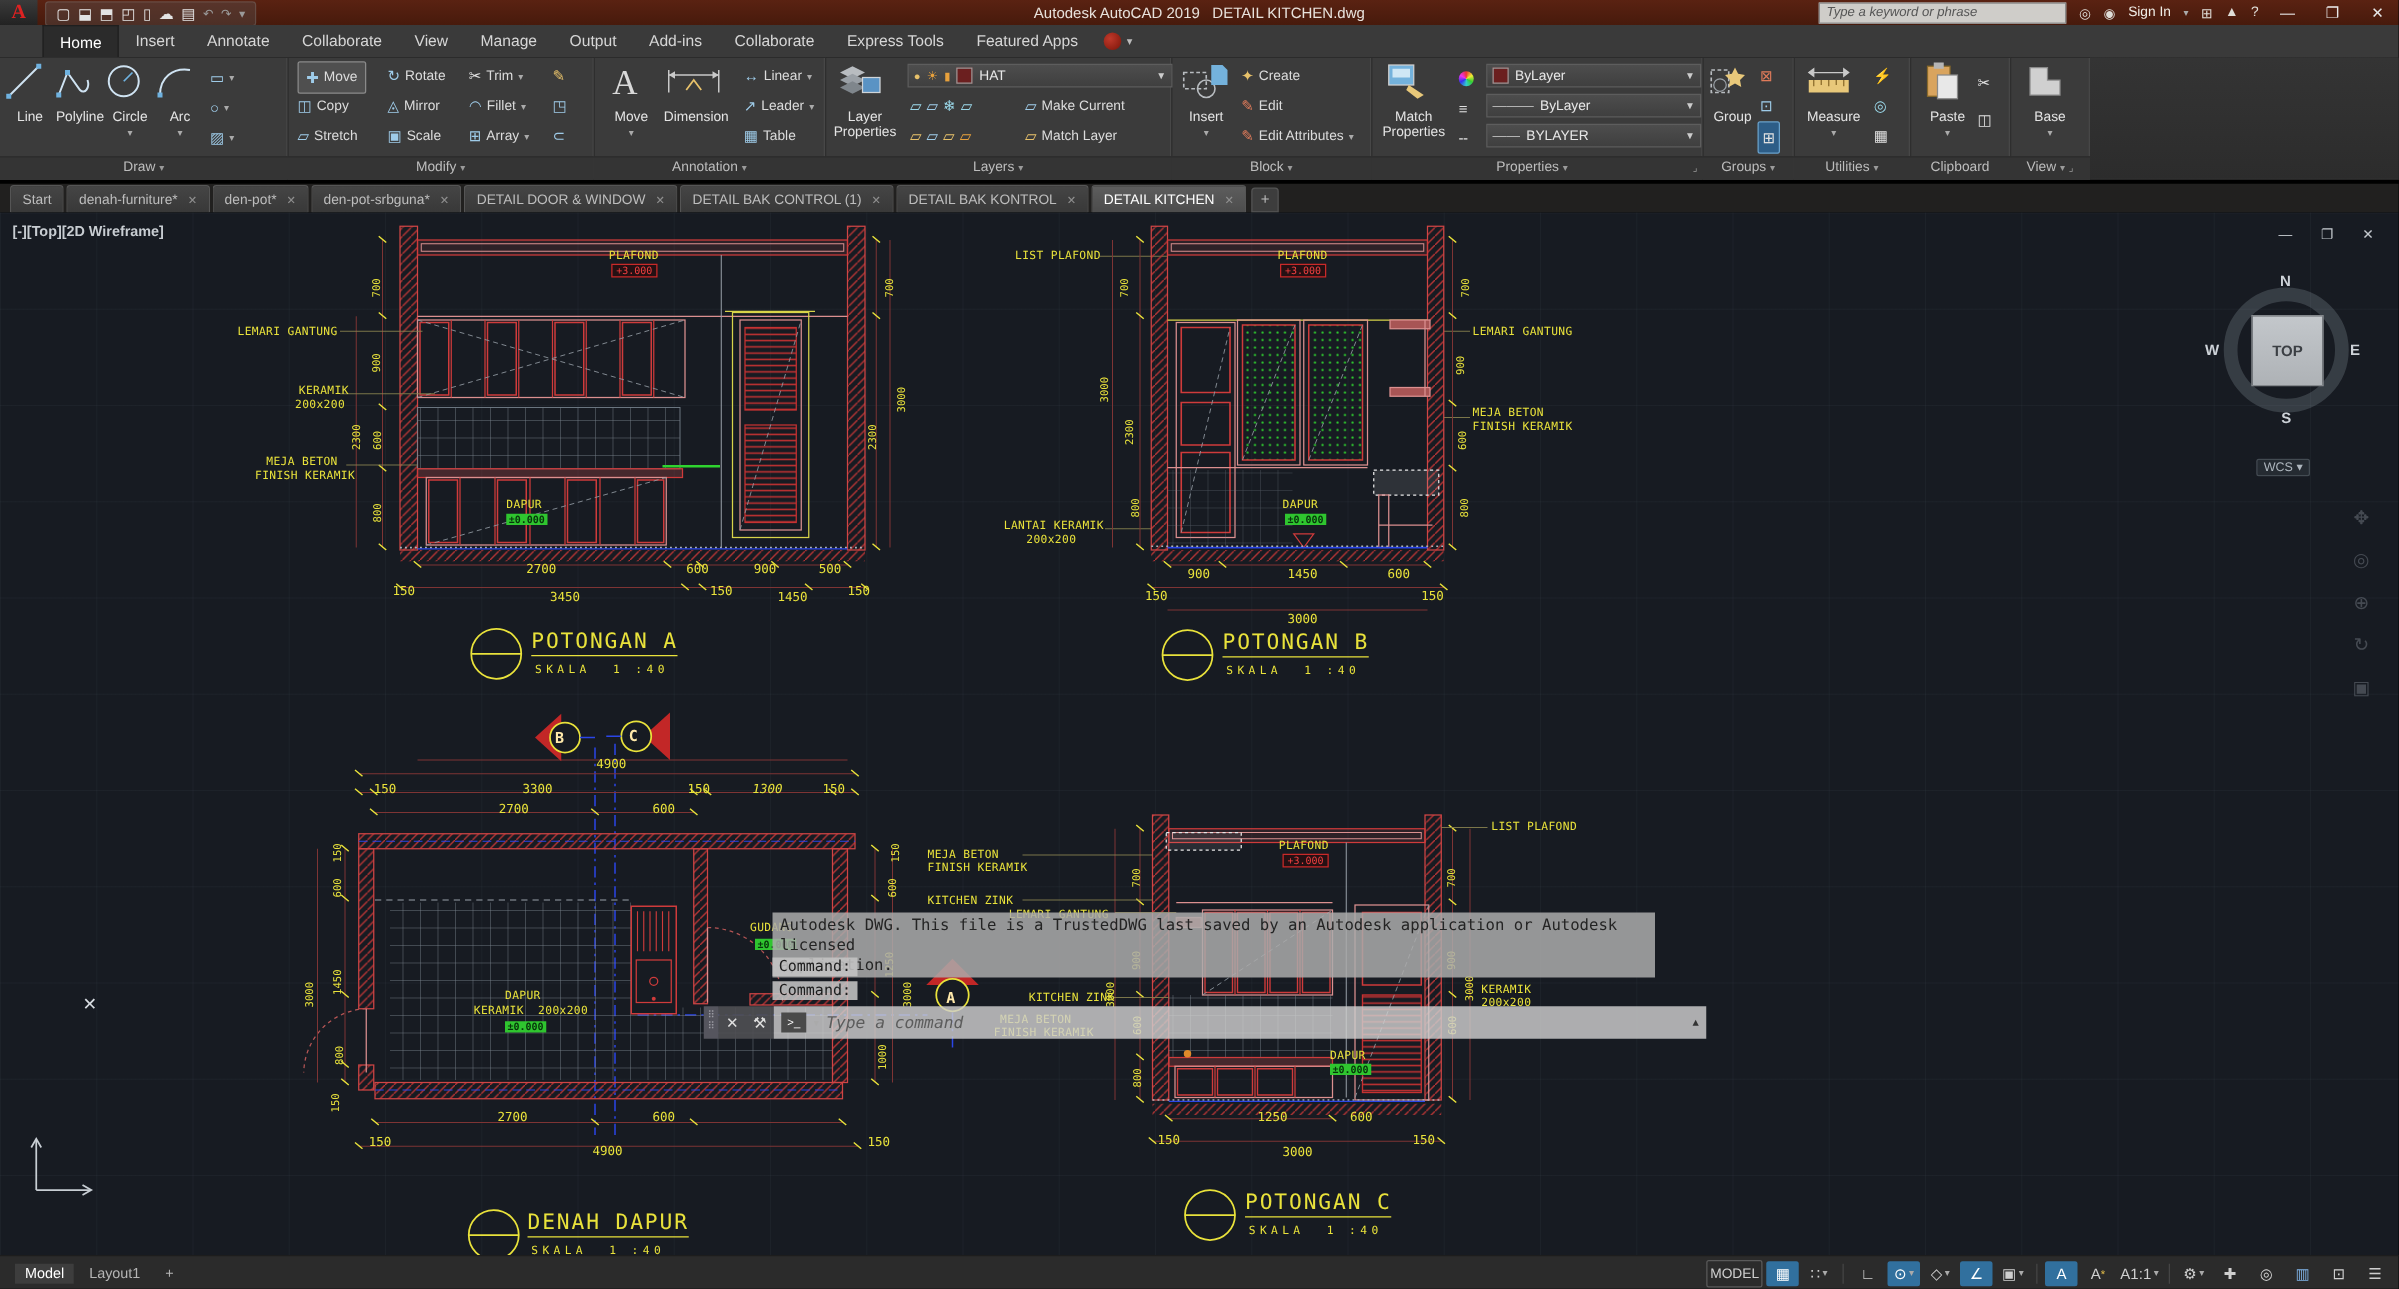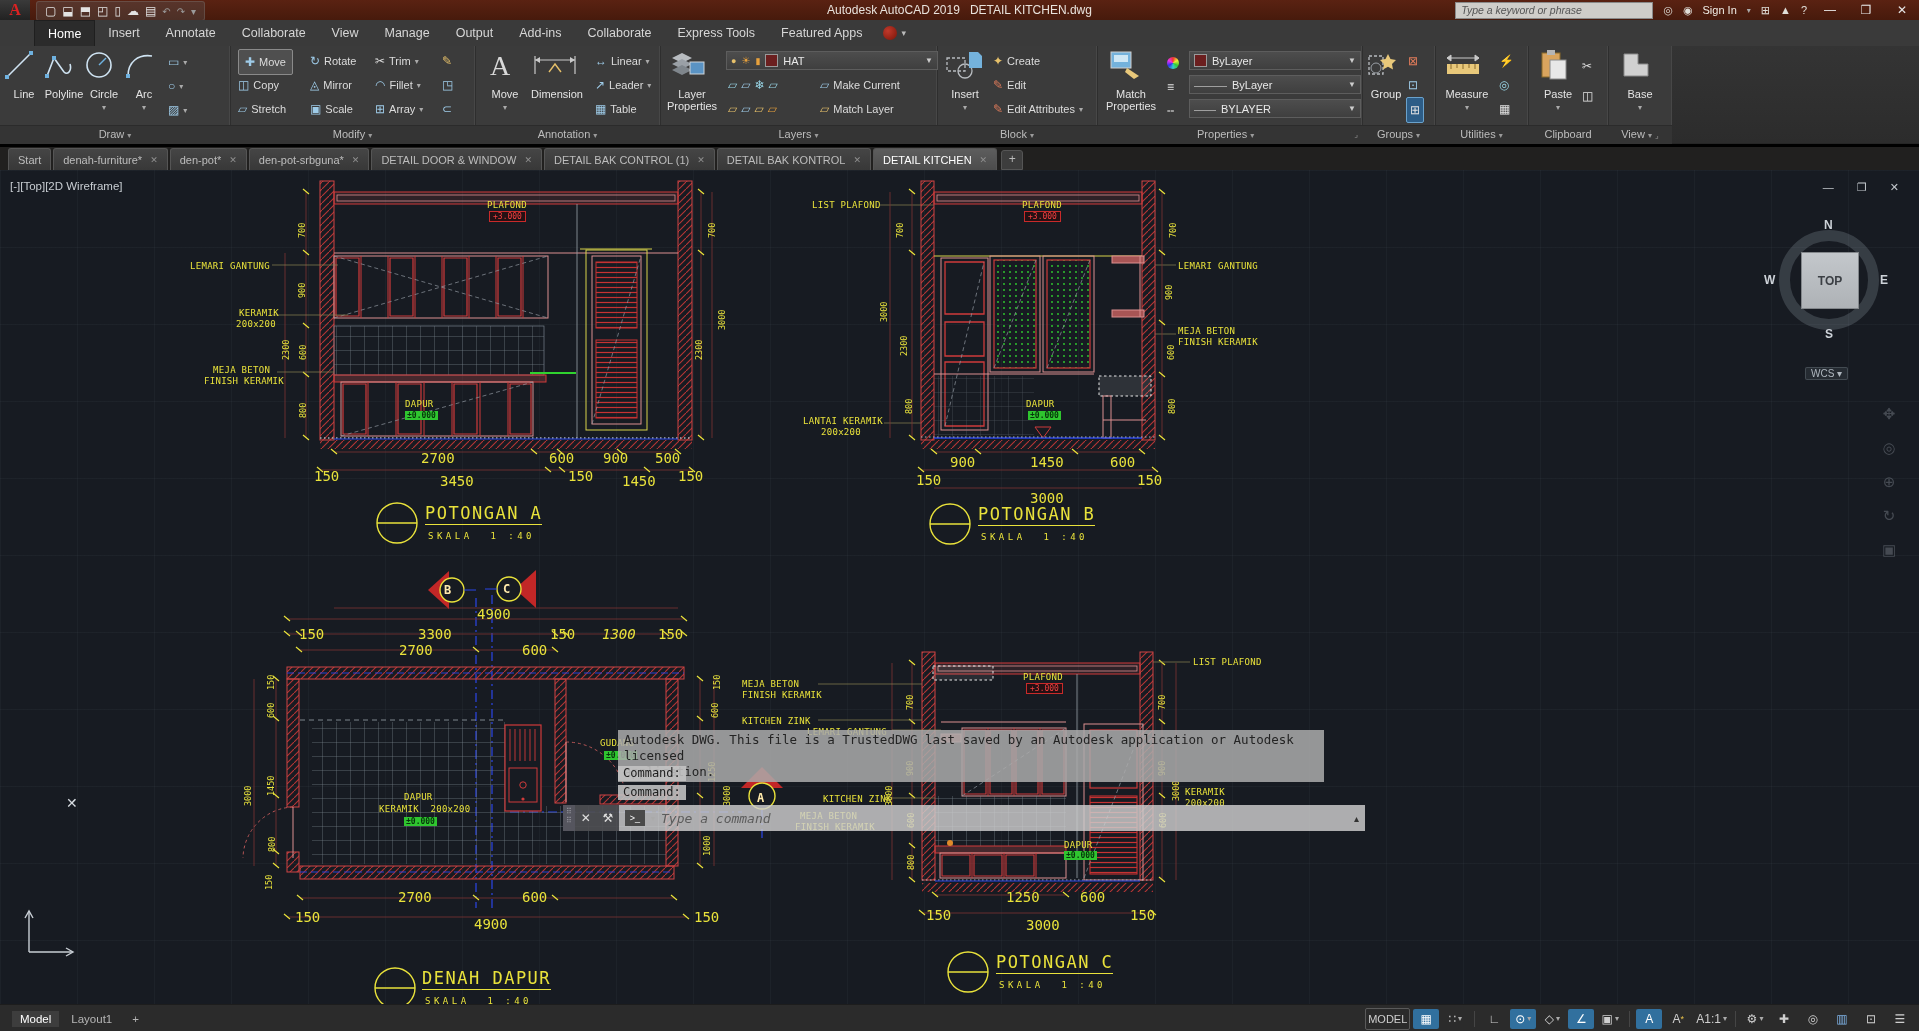--- a/index.html
+++ b/index.html
@@ -44,27 +44,27 @@
   
   #filetabs{position:absolute;left:0;top:147px;width:1919px;height:23px;background:#21201f;display:flex;align-items:flex-end;gap:2px;padding-left:8px;box-sizing:border-box;}
   .ftab{height:21px;background:linear-gradient(#454545,#383838);border:1px solid #555;border-bottom:none;border-radius:3px 3px 0 0;color:#bdbdbd;font-size:11px;display:flex;align-items:center;gap:8px;padding:0 9px;}
   .ftab.active{background:linear-gradient(#5d5d5d,#4c4c4c);color:#fff;}
   .ftab .x{color:#8f8f8f;font-size:9px;}
   #ftplus{height:18px;width:20px;background:#3d3d3d;border:1px solid #555;border-radius:3px 3px 0 0;color:#bbb;text-align:center;line-height:17px;font-size:12px;margin-left:2px;}
   
   #canvas{position:absolute;left:0;top:170px;width:1919px;height:834px;background:#171b22;
     background-image:linear-gradient(rgba(140,160,180,.05) 1px,transparent 1px),linear-gradient(90deg,rgba(140,160,180,.05) 1px,transparent 1px);
     background-size:77px 77px;}
-  #vplabel{position:absolute;left:10px;top:10px;color:#c8cdd2;font-size:11.5px;}
+  #vplabel{position:absolute;left:10px;top:10px;color:#c8cdd2;font-size:11.5px;font-weight:bold;}
   #dwgbtns{position:absolute;right:10px;top:11px;color:#c3c8cd;font-size:11px;letter-spacing:10px;}
   svg{position:absolute;left:0;top:0;pointer-events:none;}
   
   .an{position:absolute;font-family:"DejaVu Sans Mono",monospace;white-space:pre;z-index:5;}
   .an.l{color:#e9e23b;font-size:9px;letter-spacing:.3px;}
-  .an.d{color:#e9e23b;font-size:14px;}
+  .an.d{color:#e9e23b;font-size:10px;}
   .an.v{color:#e9e23b;font-size:8.5px;transform:rotate(-90deg);transform-origin:0 0;}
   .an.t{color:#e9e23b;font-size:17px;letter-spacing:1.5px;border-bottom:1.5px solid #e9e23b;padding-bottom:1px;}
   .an.s{color:#e9e23b;font-size:9px;letter-spacing:3.5px;}
   .an.g{color:#titleeffc8;font-size:8px;background:#2fc52f;color:#07350b;padding:0 2px;font-weight:bold;}
   .an.r{color:#f24040;font-size:8px;border:1px solid #c92a2a;background:rgba(50,8,8,.55);padding:0 3px;}
   .an.m{color:#ffe9aa;font-size:12px;font-weight:bold;}
   
   #vcube{position:absolute;left:1773px;top:224px;width:112px;height:112px;}
   #vring{position:absolute;left:6px;top:6px;width:100px;height:100px;border-radius:50%;border:11px solid rgba(170,180,190,.22);box-sizing:border-box;}
   .vdir{position:absolute;color:#cdd2d8;font-size:12px;font-weight:bold;}

